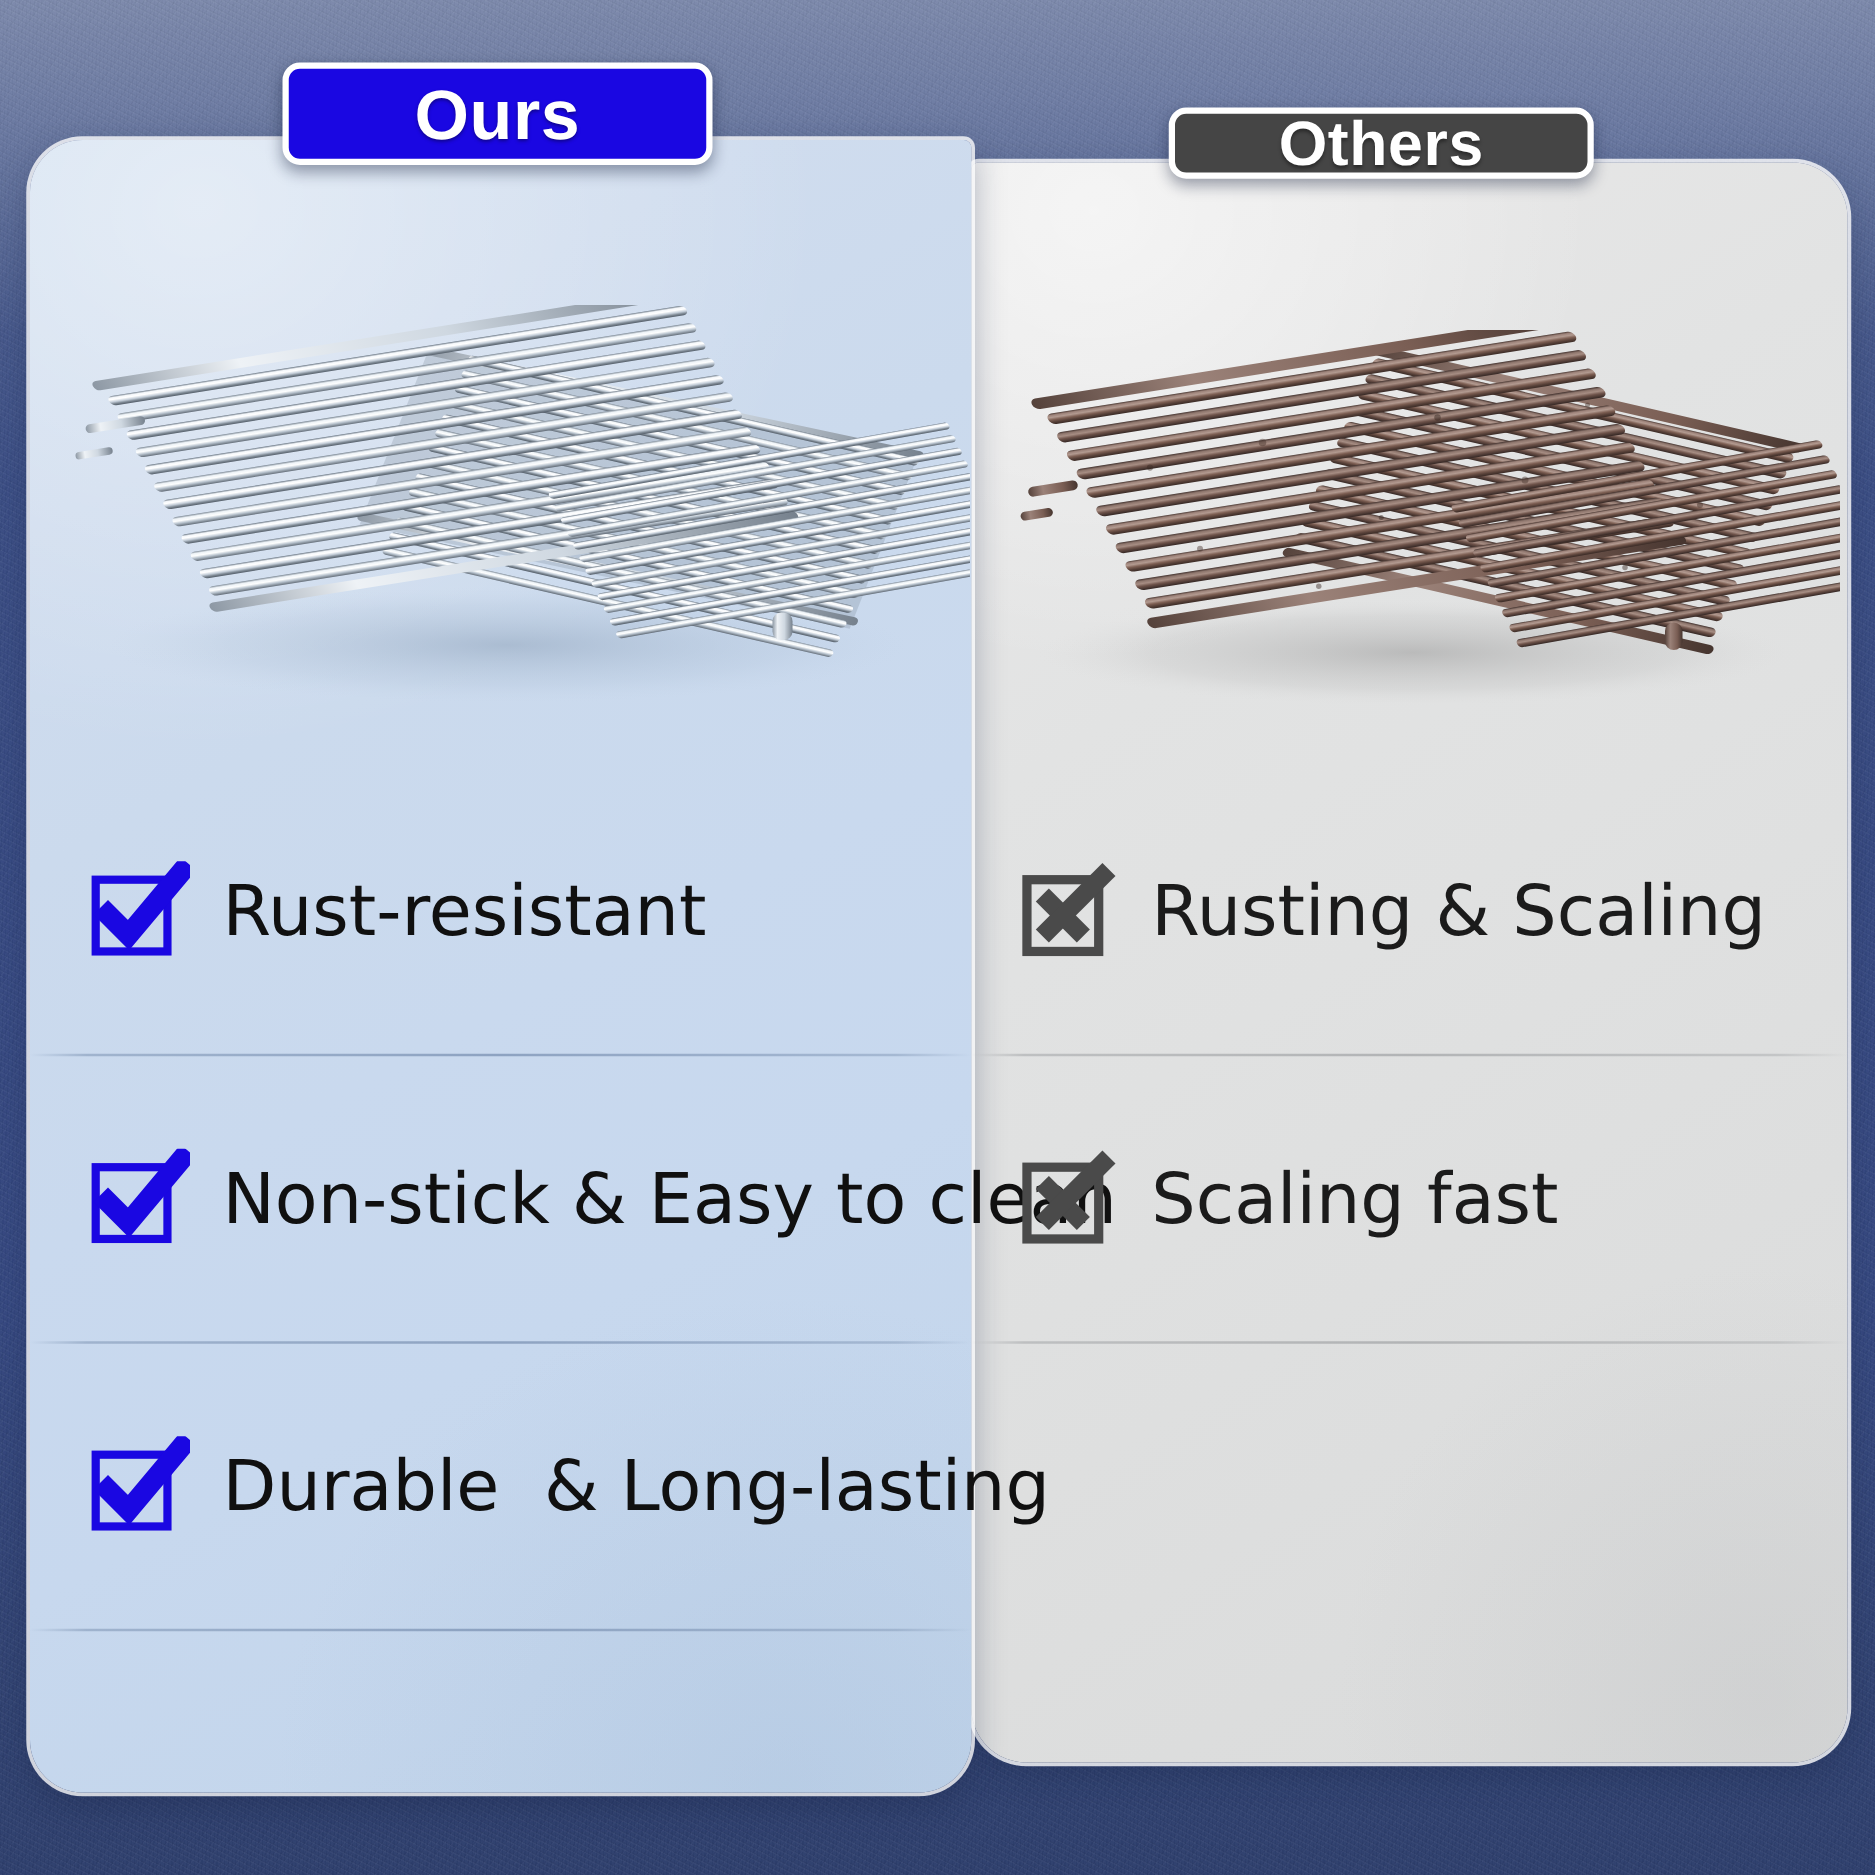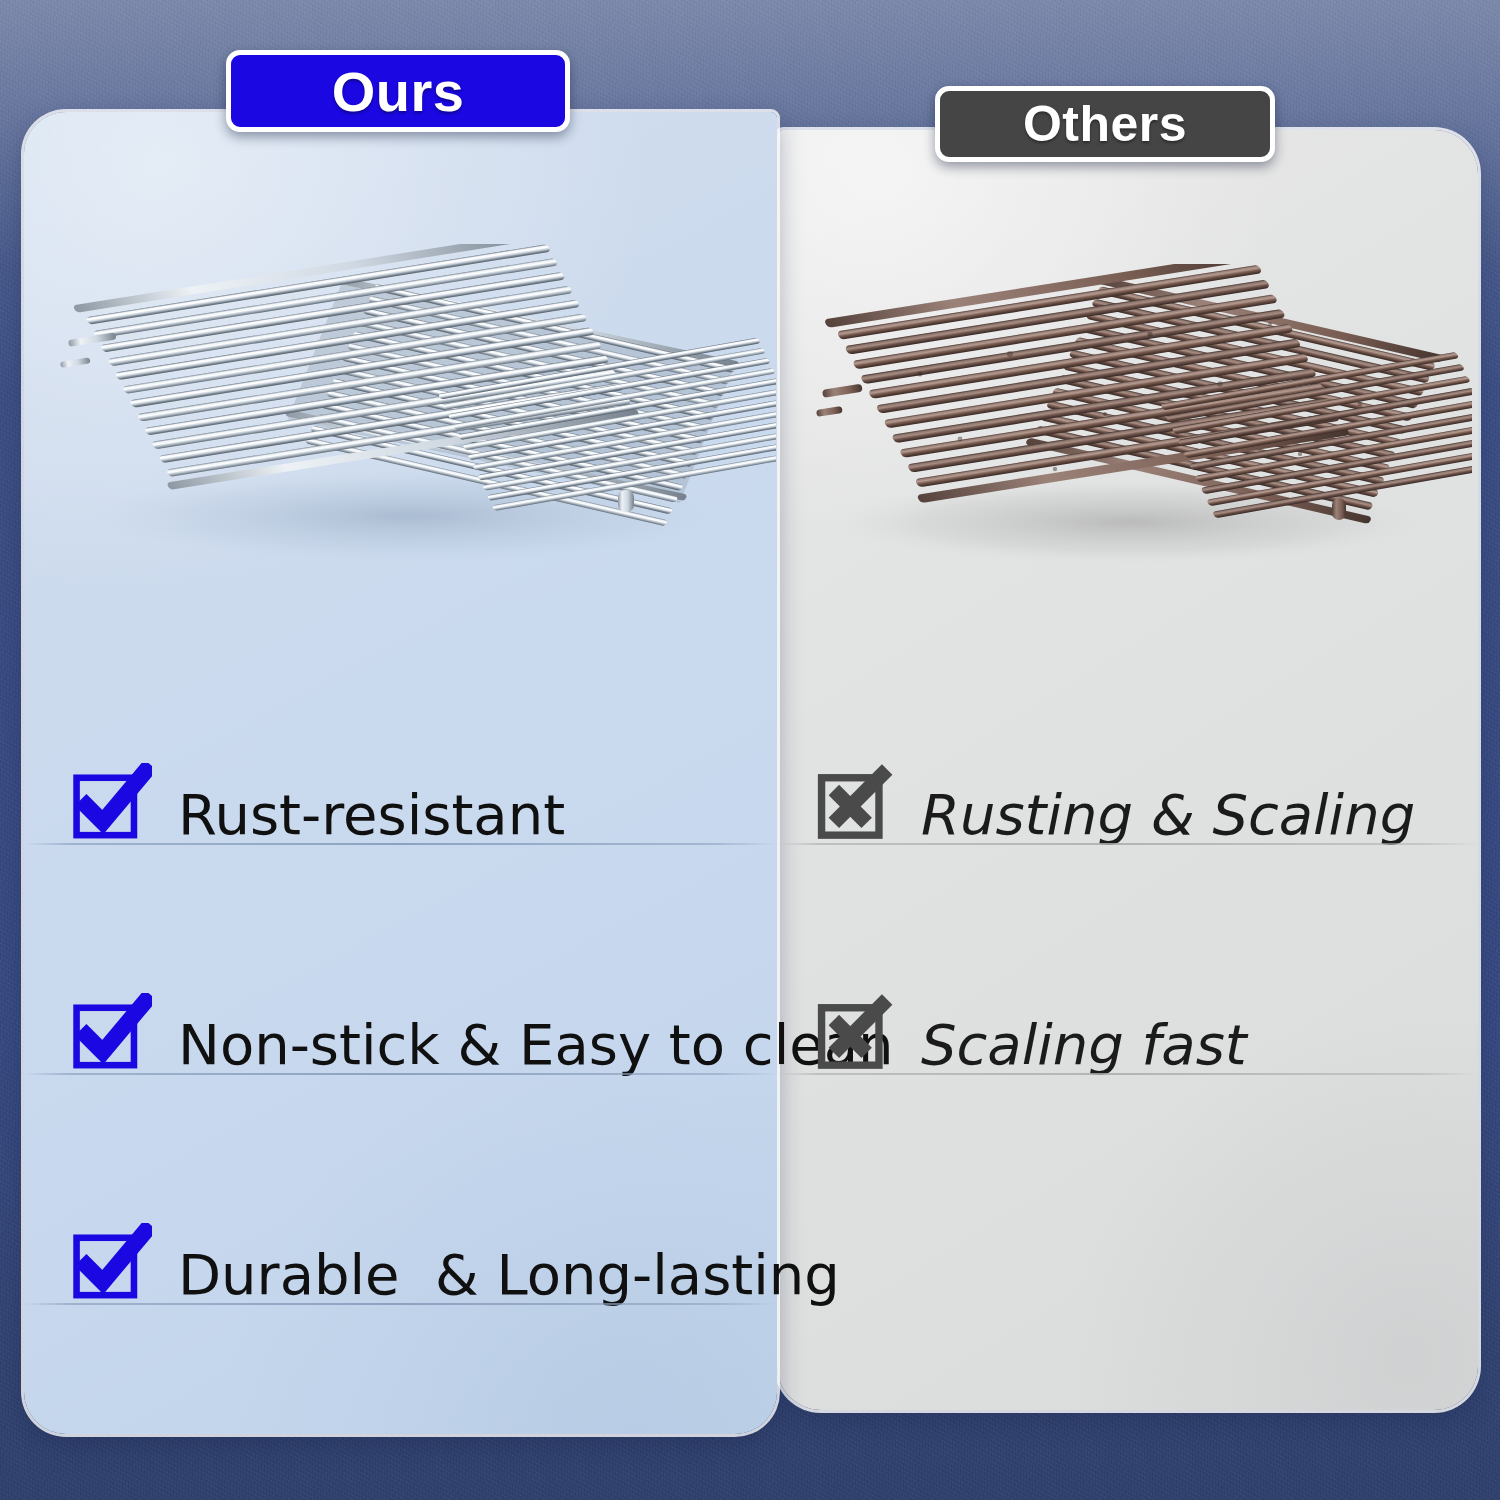--- a/index.html
+++ b/index.html
@@ -132,21 +132,21 @@
     top: 50px;
     width: 344px;
     height: 82px;
     background: #1a07e2;
     font-size: 56px;
   }
   #badge-others {
     left: 935px;
     top: 86px;
     width: 340px;
-    height: 76px;
+    height: 57px;
     background: #454545;
     font-size: 50px;
   }
 
   
   .product-img {
     position: absolute;
     z-index: 5;
   }
   #img-ours   { left: 46px;  top: 244px; width: 730px; height: 320px; }
@@ -157,21 +157,21 @@
     position: absolute;
     z-index: 6;
     box-sizing: border-box;
   }
   #list-ours   { left: 24px;  top: 615px; width: 753px; }
   #list-others { left: 777px; top: 615px; width: 701px; }
 
   .feature-row {
     position: relative;
     display: flex;
-    align-items: flex-end;
+    align-items: center;
     box-sizing: border-box;
     height: 230px;
   }
   #list-ours   .feature-row { padding-left: 46px; }
   #list-others .feature-row { padding-left: 38px; }
 
   .feature-row .divider {
     position: absolute;
     left: 0;
     right: 0;
@@ -205,21 +205,21 @@
   #list-others .feature-icon { margin-right: 24px; }
 
   .feature-text {
     font-family: "DejaVu Sans", sans-serif;
     font-weight: 400;
     font-size: 56px;
     line-height: 1.05;
     color: #101010;
     white-space: pre;
   }
-  #list-others .feature-text { color: #1b1b1b; font-style: italic; }
+  #list-others .feature-text { color: #1b1b1b; }
 </style>
 </head>
 <body>
 
 <div id="stage">
 
   <div id="bg-noise"></div>
 
   <div id="panel-ours" class="panel"></div>
 

